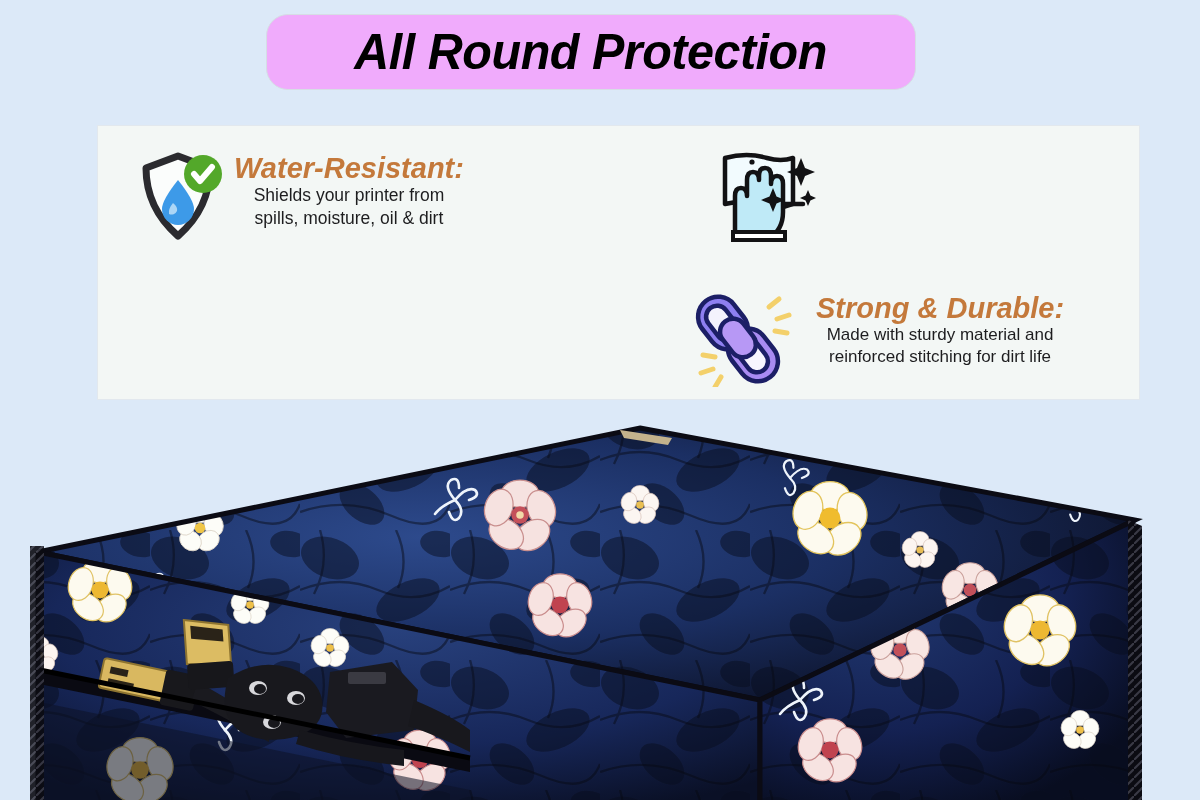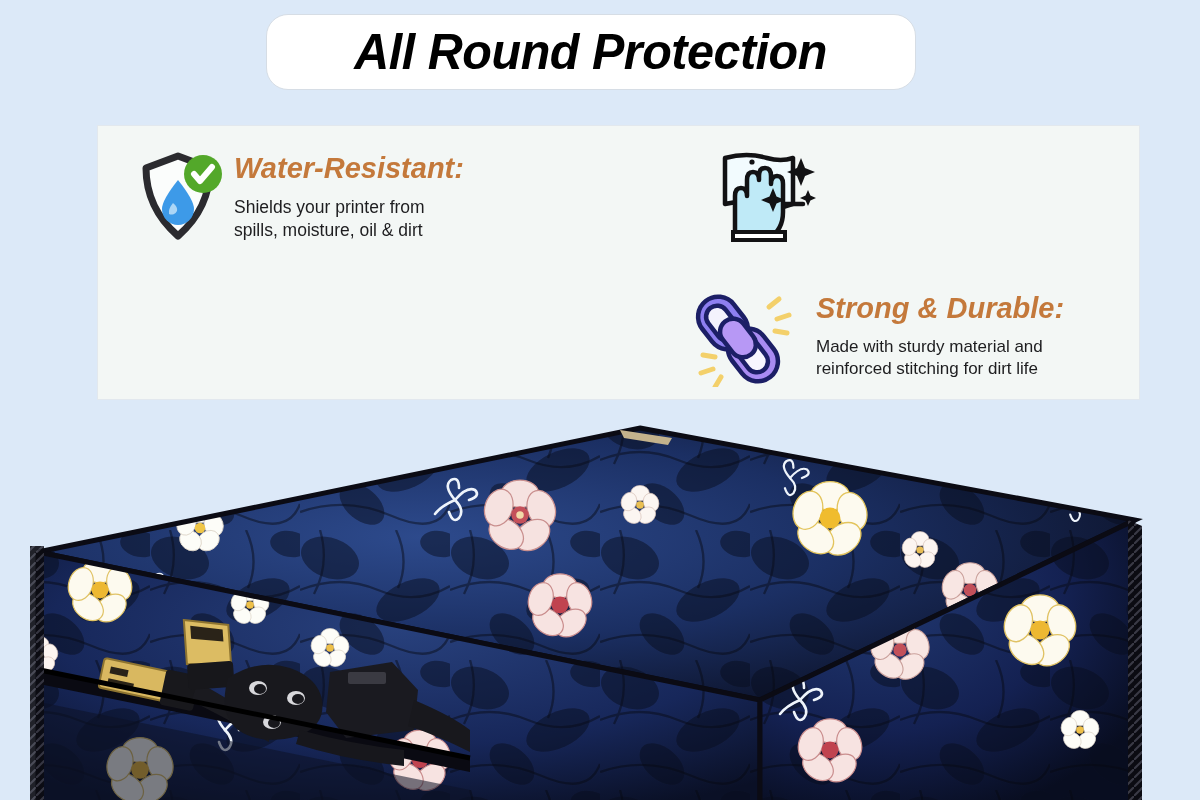--- a/index.html
+++ b/index.html
@@ -11,60 +11,60 @@
     position:relative;
   }
 
   
   .title-wrap {
     position:absolute; left:266px; top:14px;
     width:650px; height:76px;
   }
   .title-pill {
     width:100%; height:100%;
-    background:#ffffff;
+    background:#f0abfc;
     border:1px solid #d6dde5;
     border-radius:22px;
     display:flex; align-items:center; justify-content:center;
   }
   .title-text {
     font-size:50px; font-weight:bold; font-style:italic;
     color:#000; letter-spacing:-0.5px; white-space:nowrap;
     transform:scaleX(0.97);
   }
 
   
   .panel {
     position:absolute; left:97px; top:125px;
     width:1043px; height:275px;
     background:#f3f7f5;
     border:1px solid #e2e8ee;
   }
   .feat-grid {
-    position:relative; width:100%; height:100%;
+    position:relative; width:100%; height:100%;text-align:center;
   }
   .feature {
     position:absolute; display:flex; align-items:flex-start;
   }
   .f-water   { left:28px;  top:18px;  width:500px; }
   .f-dust    { left:28px;  top:142px; width:510px; }
   .f-easy    { left:610px; top:10px;  width:500px; }
   .f-strong  { left:590px; top:160px; width:520px; }
 
   .f-icon {
     flex:0 0 auto; display:flex; align-items:center; justify-content:center;
   }
   .f-body { padding-top:4px; }
   .f-head {
     font-size:29px; font-weight:bold; font-style:italic;
     color:#c4793b; line-height:1.12; white-space:nowrap;
   }
   .f-sub {
     font-size:17.5px; color:#1d1d1f; line-height:1.28;
-    margin-top:12px; white-space:pre-line;
+    margin-top:0; white-space:pre-line;
   }
 
   
   .ic-water  { width:104px; height:104px; margin-right:4px; }
   .ic-dust   { width:104px; height:104px; margin-right:8px; margin-top:2px; }
   .ic-easy   { width:112px; height:104px; margin-right:14px; margin-top:4px; }
   .ic-strong { width:112px; height:98px;  margin-right:16px; margin-top:2px; }
 
   .f-water .f-body  { padding-top:8px; }
   .f-dust  .f-body  { padding-top:14px; }

